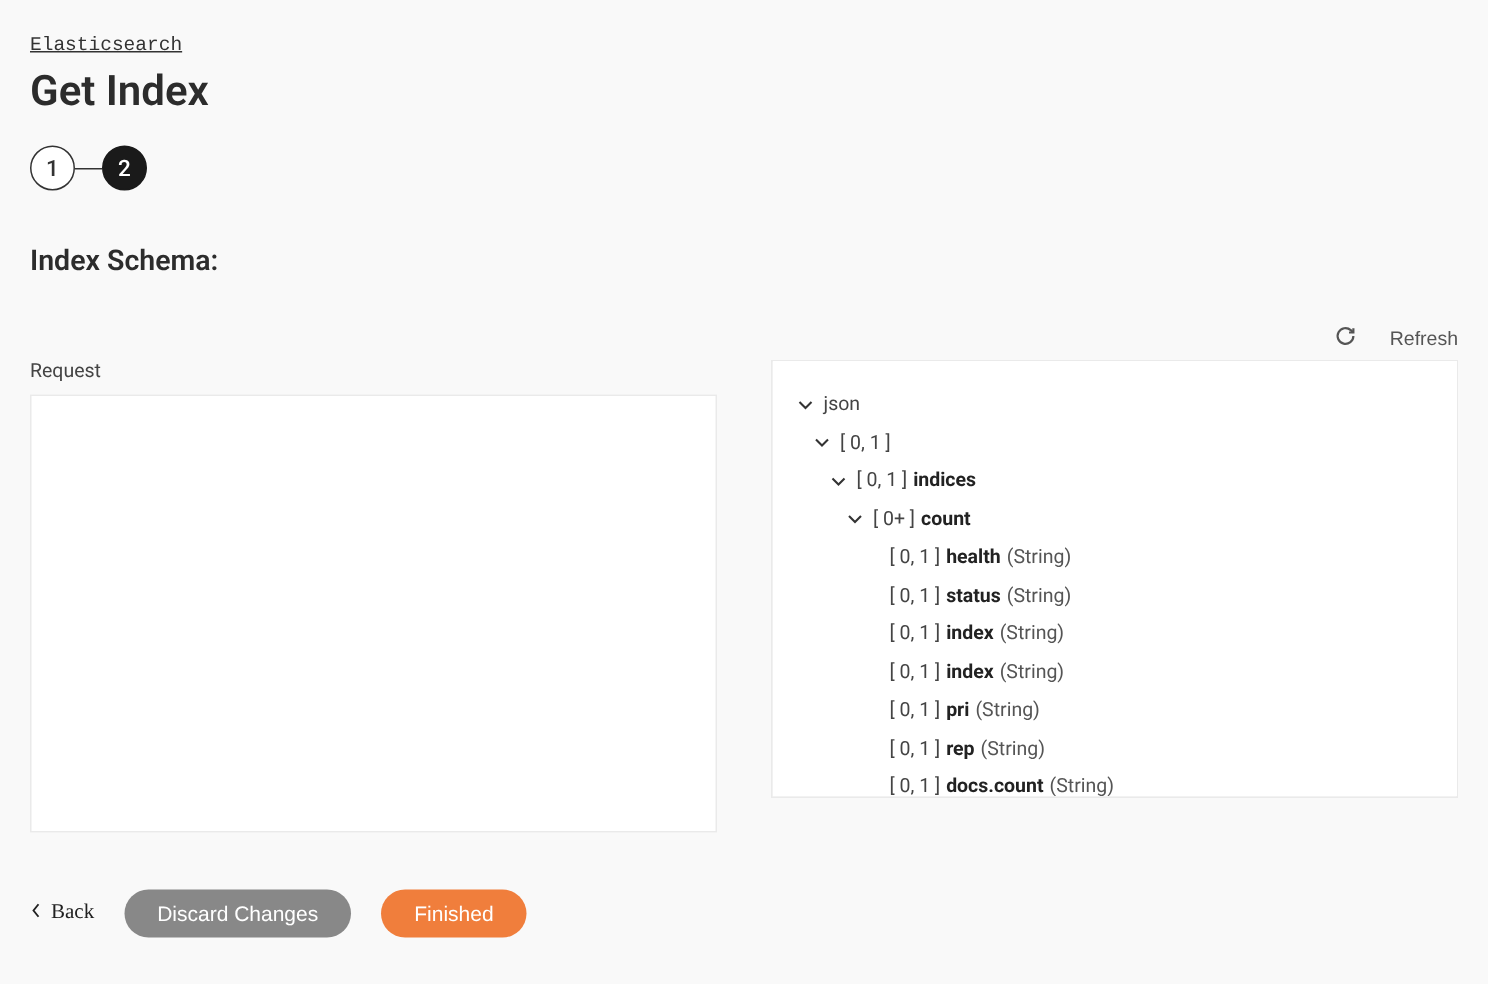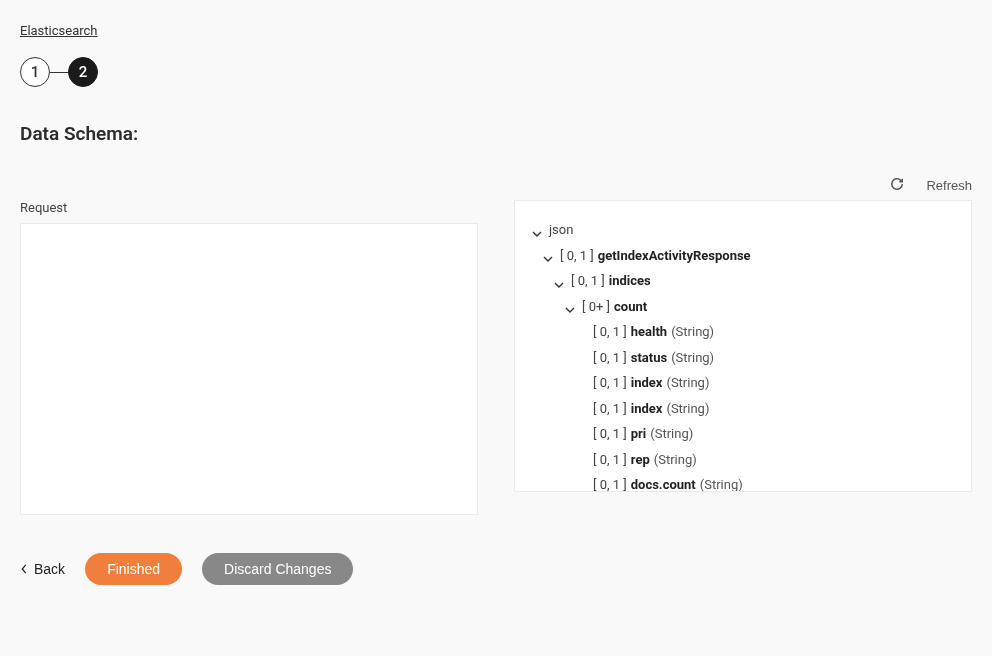--- a/index.html
+++ b/index.html
@@ -12,21 +12,22 @@
       background: #f9f9f9;
       width: 992px;
       height: 656px;
       overflow: hidden;
       color: #333;
     }
     .container {
       padding: 20px;
     }
     .breadcrumb {
-      margin-bottom: 18px;
+      margin-bottom: 6px;
+      font-family: Liberation Mono, monospace;
     }
     .breadcrumb a {
       color: #333;
       text-decoration: underline;
       font-size: 13px;
     }
     .page-title {
       font-size: 28px;
       font-weight: 600;
       color: #2c2c2c;
@@ -103,21 +104,21 @@
     }
     .panel {
       background: #fff;
       border: 1px solid #eaeaea;
       height: 292px;
       overflow-y: auto;
       padding: 16px;
     }
     .tree-node {
       display: flex;
-      align-items: flex-end;
+      align-items: center;
       padding: 3px 0;
       font-size: 13px;
       line-height: 1.5;
     }
     .tree-toggle {
       width: 12px;
       height: 12px;
       margin-right: 6px;
       display: flex;
       align-items: center;
@@ -161,20 +162,21 @@
     .back-btn {
       display: flex;
       align-items: center;
       gap: 6px;
       background: none;
       border: none;
       font-size: 14px;
       color: #222;
       cursor: pointer;
       font-weight: 500;
+      font-family: Liberation Serif, serif;
     }
     .back-btn svg {
       width: 8px;
       height: 10px;
     }
     .btn {
       border: none;
       border-radius: 20px;
       padding: 8px 22px;
       font-size: 14px;
@@ -191,28 +193,29 @@
     }
   </style>
 </head>
 <body>
 
 <div class="container">
   <div class="breadcrumb">
     <a href="#">Elasticsearch</a>
   </div>
 
+  <h1 class="page-title">Get Index</h1>
 
   <div class="stepper">
     <div class="step-circle step-1">1</div>
     <div class="step-connector"></div>
     <div class="step-circle step-2">2</div>
   </div>
 
-  <h2 class="section-title">Data Schema:</h2>
+  <h2 class="section-title">Index Schema:</h2>
 
   <div class="refresh-row">
     <button class="refresh-btn">
       <span>
         <svg class="refresh-icon" viewBox="0 0 24 24" fill="none" stroke="#555" stroke-width="2.5">
           <path d="M21 12a9 9 0 1 1-3-6.7L21 8"></path>
           <path d="M21 3v5h-5"></path>
         </svg>
       </span>
       <span>Refresh</span>
@@ -237,21 +240,20 @@
           <span class="node-name-plain">json</span>
         </div>
 
         <div class="tree-node indent-2">
           <span class="tree-toggle">
             <svg viewBox="0 0 10 10">
                 <path d="M1 3 L5 7 L9 3" fill="none" stroke="#333" stroke-width="1.4"></path>
               </svg>
           </span>
           <span class="cardinality">[ 0, 1 ]</span>
-          <span class="node-name">getIndexActivityResponse</span>
         </div>
 
         <div class="tree-node indent-3">
           <span class="tree-toggle">
             <svg viewBox="0 0 10 10">
                 <path d="M1 3 L5 7 L9 3" fill="none" stroke="#333" stroke-width="1.4"></path>
               </svg>
           </span>
           <span class="cardinality">[ 0, 1 ]</span>
           <span class="node-name">indices</span>
@@ -322,16 +324,16 @@
 
   <div class="footer">
     <button class="back-btn">
       <span>
         <svg viewBox="0 0 8 12">
             <path d="M6 1 L2 6 L6 11" fill="none" stroke="#222" stroke-width="1.5"></path>
           </svg>
       </span>
       <span>Back</span>
     </button>
+    <button class="btn btn-secondary">Discard Changes</button>
     <button class="btn btn-primary">Finished</button>
-    <button class="btn btn-secondary">Discard Changes</button>
   </div>
 </div>
 
 </body></html>

